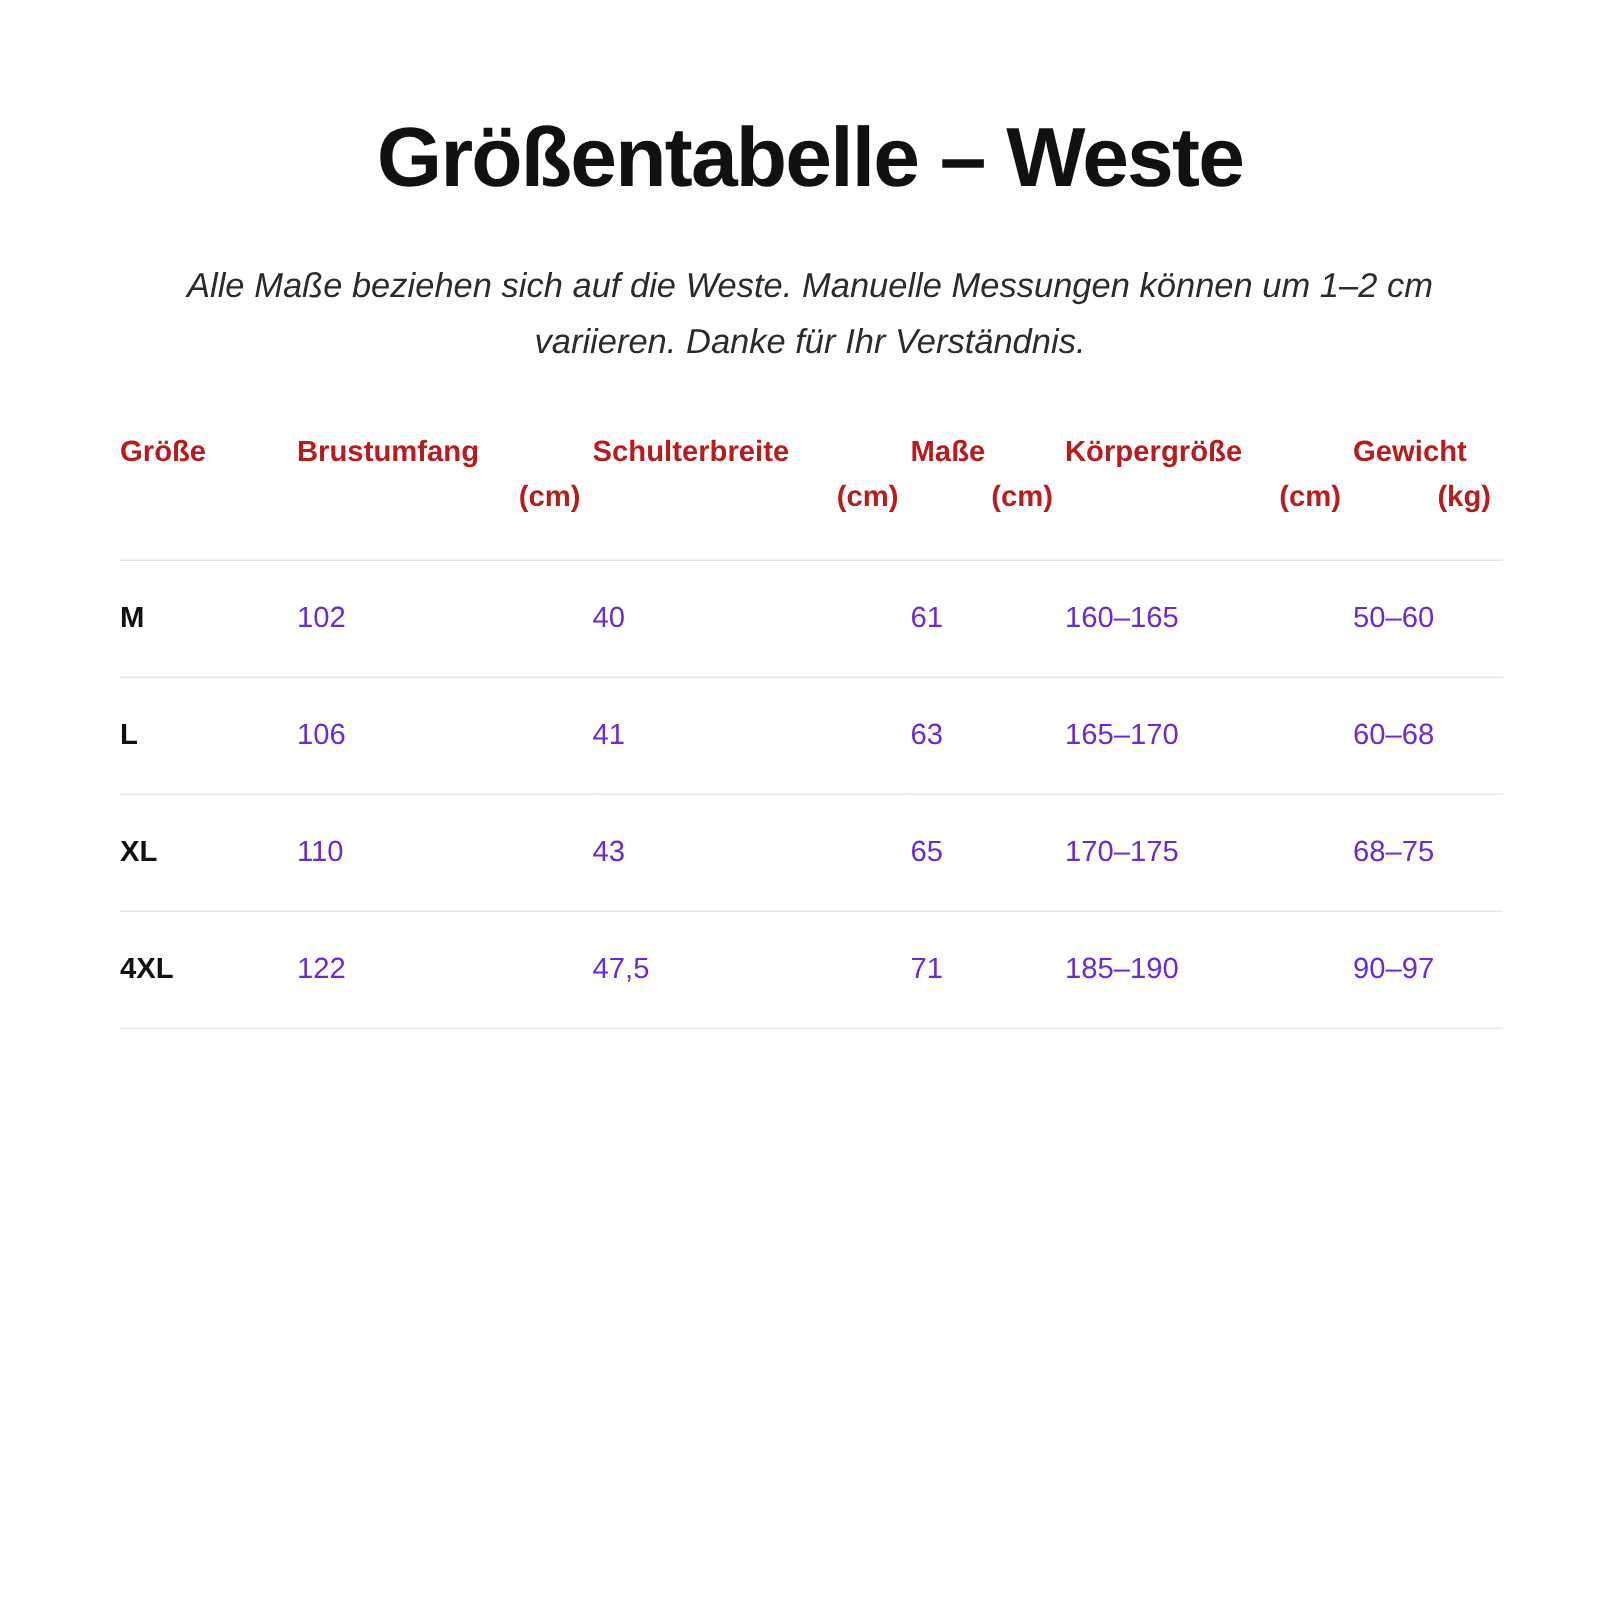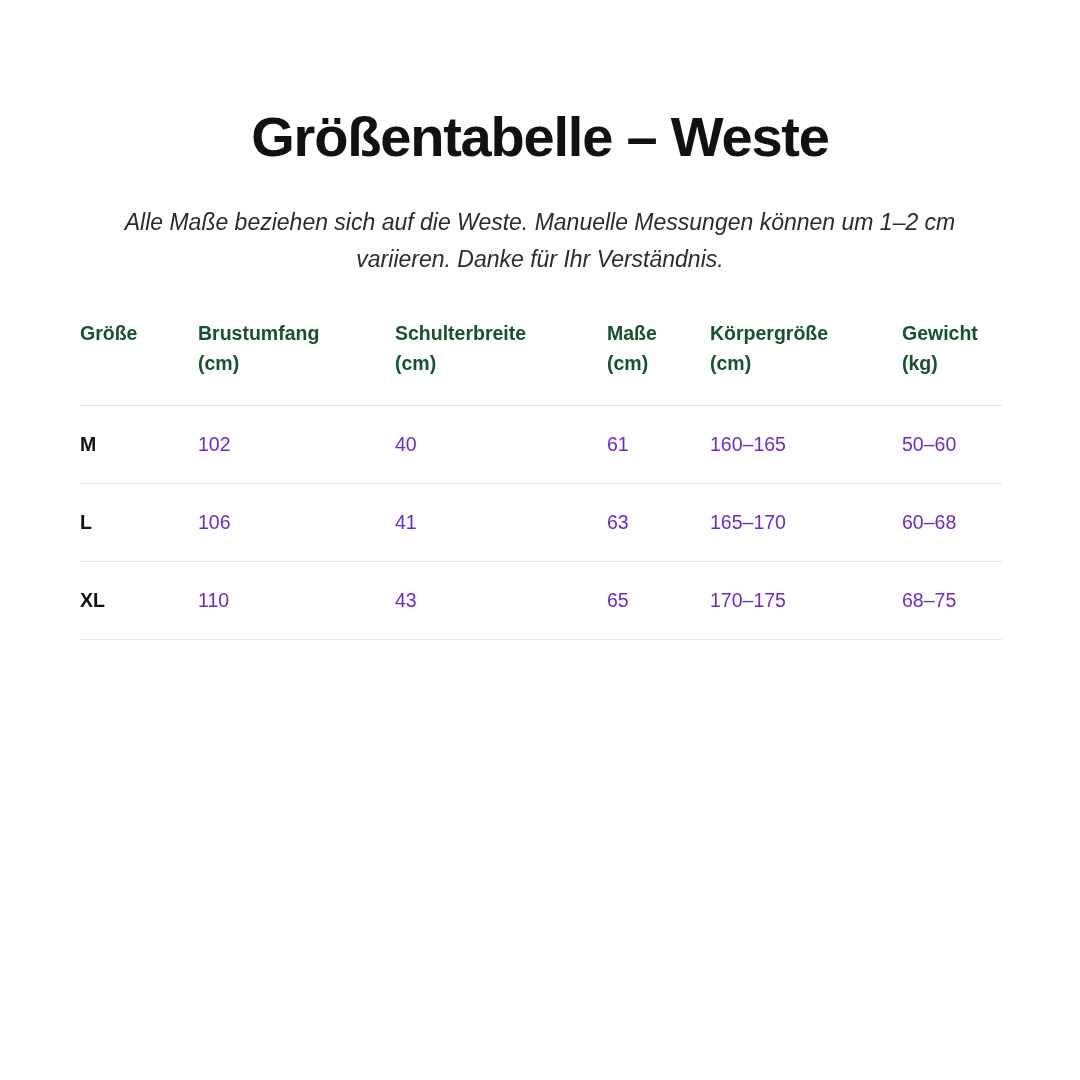--- a/index.html
+++ b/index.html
@@ -12,21 +12,21 @@
     background: #ffffff;
     font-family: "Liberation Sans", sans-serif;
     color: #1a1a1a;
     -webkit-font-smoothing: antialiased;
   }
 
   .page {
     width: 1080px;
     height: 1080px;
     box-sizing: border-box;
-    padding: 80px 80px 0 80px;
+    padding: 48px 80px 0 80px;
     display: flex;
     flex-direction: column;
   }
 
   .title {
     text-align: center;
     font-size: 56px;
     font-weight: 700;
     letter-spacing: -1.2px;
     line-height: 1.1;
@@ -53,21 +53,21 @@
     width: 100%;
     border-collapse: collapse;
     table-layout: fixed;
   }
 
   table.size-table th {
     text-align: left;
     vertical-align: top;
     font-size: 19.5px;
     font-weight: 700;
-    color: #14532d;
+    color: #b91c1c;
     line-height: 1.55;
     padding: 0 8px 26px 0;
     border-bottom: 1px solid #e2e2e2;
   }
 
   table.size-table td {
     text-align: left;
     vertical-align: middle;
     font-size: 19.5px;
     font-weight: 400;
@@ -82,21 +82,21 @@
   }
 
   
   col.c0 { width: 118px; }
   col.c1 { width: 197px; }
   col.c2 { width: 212px; }
   col.c3 { width: 103px; }
   col.c4 { width: 192px; }
   col.c5 { width: 100px; }
 
-  .unit-line { display: block; }
+  .unit-line { display: block; text-align: right; }
 </style>
 </head>
 <body>
 
 <div class="page">
 
   <h1 class="title">Größentabelle – Weste</h1>
 
   <p class="subtitle">Alle Maße beziehen sich auf die Weste. Manuelle Messungen können um 1–2 cm variieren. Danke für Ihr Verständnis.</p>
 
@@ -156,17 +156,25 @@
           <td>60–68</td>
         </tr>
         <tr>
           <td class="size-cell">XL</td>
           <td>110</td>
           <td>43</td>
           <td>65</td>
           <td>170–175</td>
           <td>68–75</td>
         </tr>
+        <tr>
+          <td class="size-cell">4XL</td>
+          <td>122</td>
+          <td>47,5</td>
+          <td>71</td>
+          <td>185–190</td>
+          <td>90–97</td>
+        </tr>
       </tbody>
     </table>
   </div>
 
 </div>
 
 </body></html>

